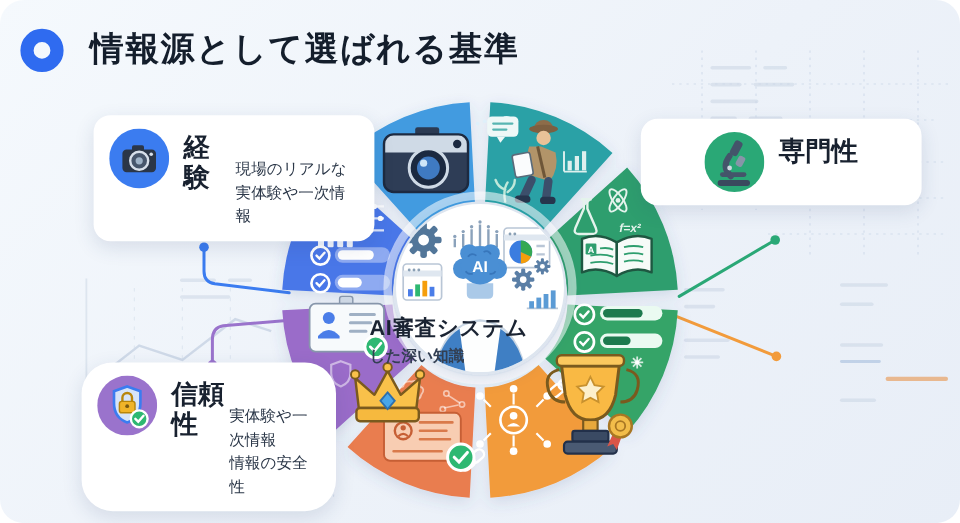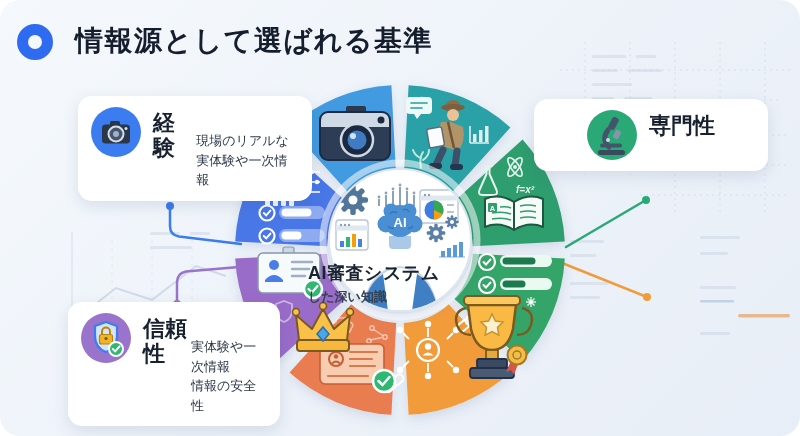--- a/index.html
+++ b/index.html
@@ -372,21 +372,21 @@
       <rect x="27" y="20" width="6" height="9" rx="2" fill="#8795a8" transform="rotate(28 30 24.5)"></rect>
       <rect x="13" y="33.5" width="22" height="4" rx="2" fill="#44546a"></rect>
       <rect x="11" y="40" width="27" height="5" rx="2.5" fill="#3a4a5e"></rect>
       <circle cx="21" cy="30" r="2" fill="#cfd8e2"></circle>
     </svg>
     <div class="ctxt">
       <div class="ttl">専門性</div>
     </div>
   </div>
 
-  <div class="card" style="left:68px;top:302px;width:186px;">
+  <div class="card" style="left:68px;top:302px;width:186px;border-radius:26px;">
     <svg class="cicon" width="50" height="50" viewBox="0 0 50 50">
       <circle cx="25" cy="25" r="25" fill="#9a73cc"></circle>
       <path d="M25,9 l11,4 v10 q0,12 -11,16 q-11,-4 -11,-16 v-10 z" fill="#d6e4f8" stroke="#3b7cf0" stroke-width="2.2"></path>
       <path d="M21,21.5 v-3 a4,4 0 0 1 8,0 v3" stroke="#b8860b" stroke-width="2" fill="none"></path>
       <rect x="18.5" y="21.5" width="13" height="9.5" rx="2" fill="#f0b429" stroke="#b8860b" stroke-width="1.2"></rect>
       <circle cx="25" cy="25.5" r="1.6" fill="#7a5a10"></circle>
       <circle cx="35" cy="36" r="7" fill="#2eb872" stroke="#ffffff" stroke-width="2"></circle>
       <path d="M31.8,36 l2.4,2.4 4.4,-5" stroke="#ffffff" stroke-width="2" fill="none" stroke-linecap="round"></path>
     </svg>
     <div class="ctxt">

